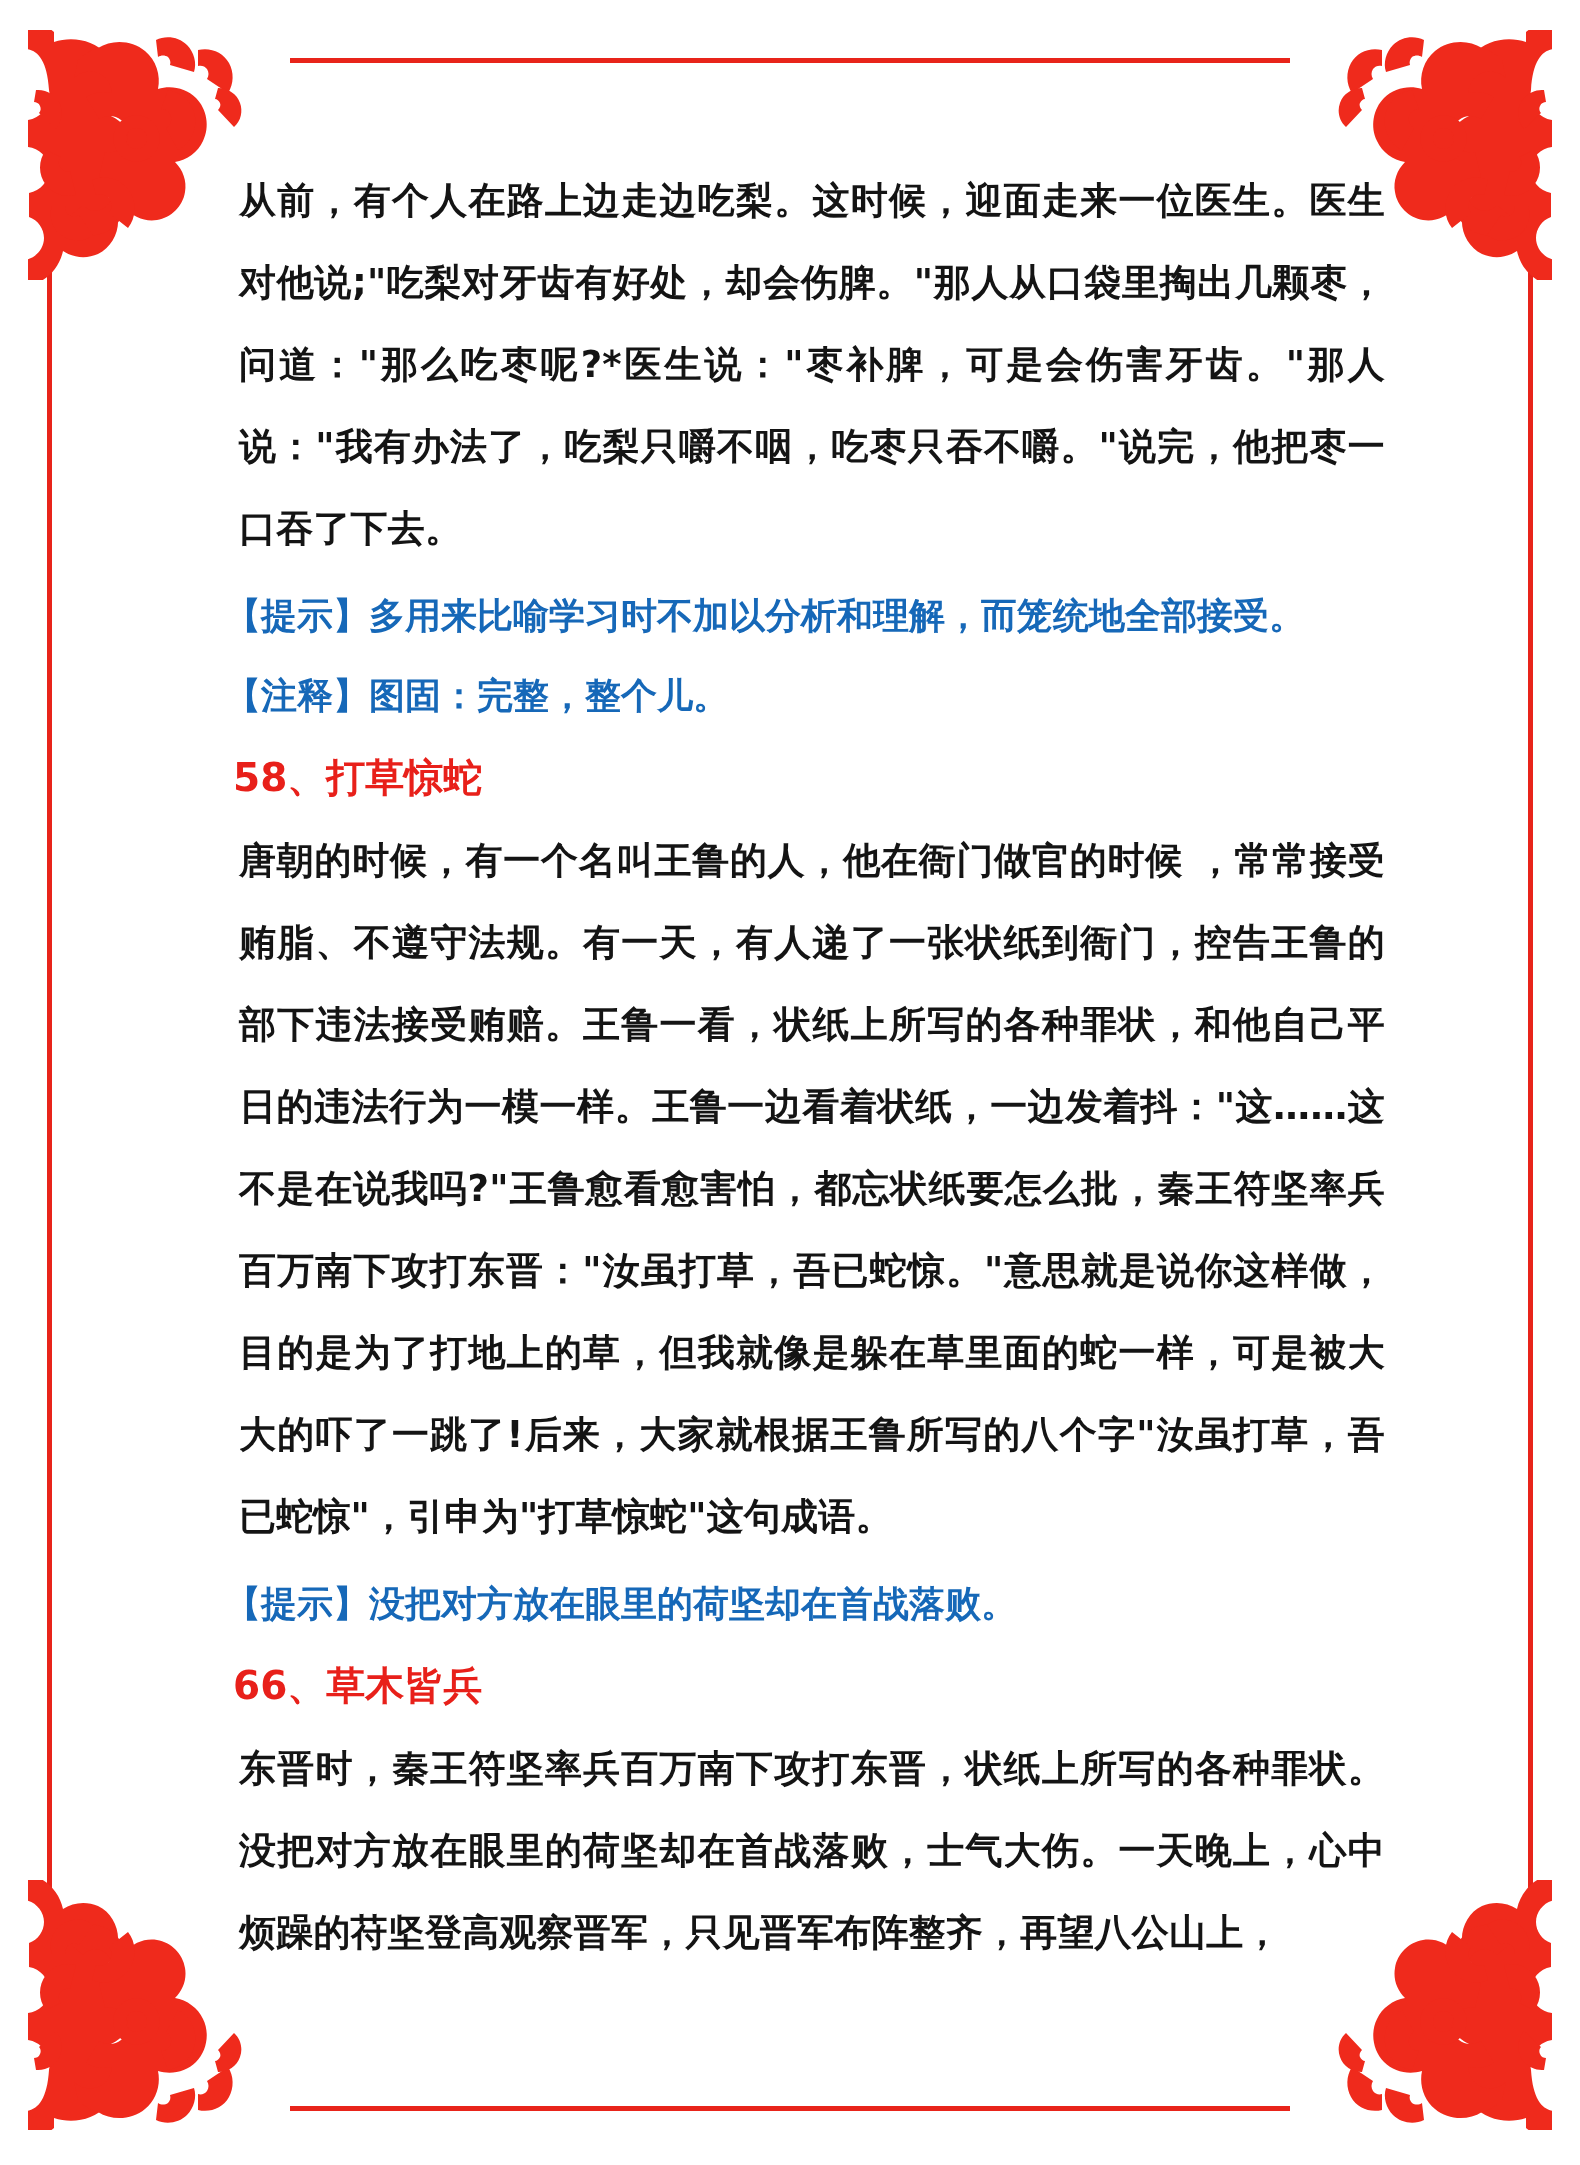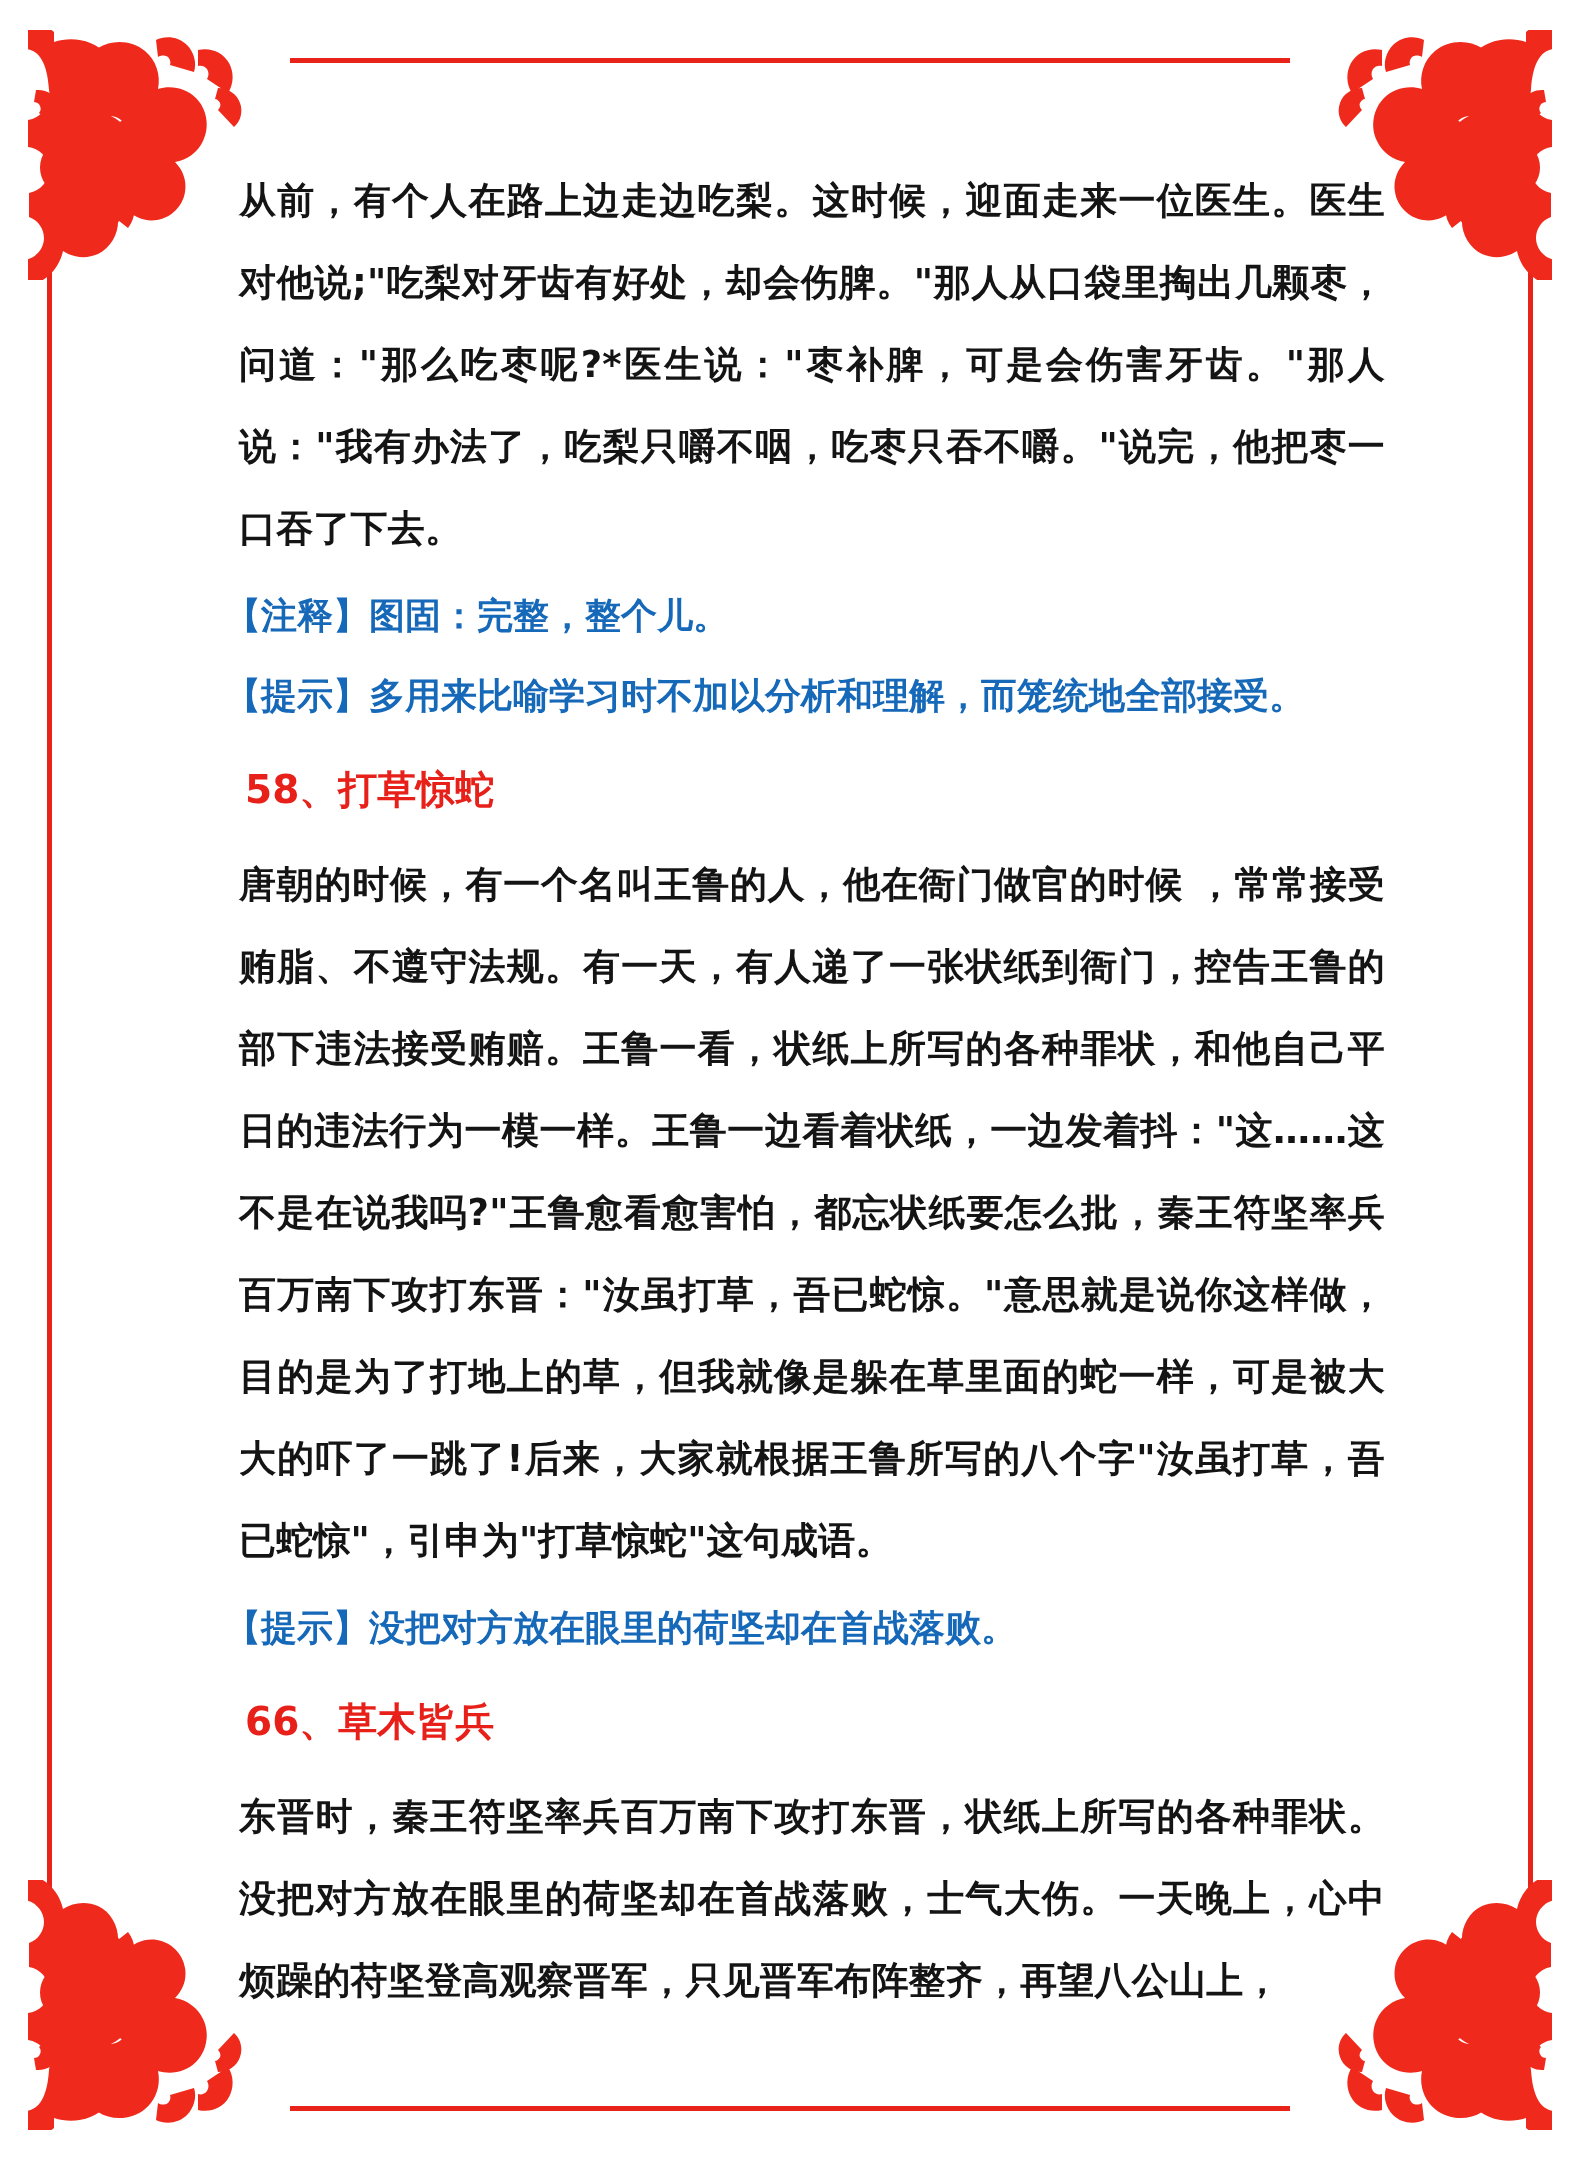--- a/index.html
+++ b/index.html
@@ -73,21 +73,21 @@
     margin: 0;
     font-size: 36px;
     line-height: 80px;
     font-weight: bold;
     color: #1668b8;
     text-align: justify;
     text-justify: inter-ideograph;
   }
 
   .heading {
-    margin: 12px;
+    margin: 0;
     font-size: 39px;
     line-height: 84px;
     font-weight: bold;
     color: #e8201a;
     padding-left: 8px;
   }
   .first-indent { padding-left: 14px; }
 </style>
 </head>
 <body>
@@ -165,23 +165,23 @@
       <path d="M64 150c14-6 30-1 38 12 7 11 6 26-2 36l-19-15c3-4 3-9 1-13-3-5-9-7-14-5z"></path>
       <path d="M190 58c10 0 19 6 22 15 3 8 1 18-6 24l-16-17c2-2 3-5 2-7-1-2-3-4-5-4z"></path>
       <path d="M8 60c10-1 20 5 24 14 3 8 2 18-4 25l-17-16c2-2 2-5 1-7-1-3-4-4-6-4z"></path>
     </svg>
   </div>
 
   <div class="content">
 
     <p class="para first-indent">从前，有个人在路上边走边吃梨。这时候，迎面走来一位医生。医生对他说;"吃梨对牙齿有好处，却会伤脾。"那人从口袋里掏出几颗枣，问道："那么吃枣呢?*医生说："枣补脾，可是会伤害牙齿。"那人说："我有办法了，吃梨只嚼不咽，吃枣只吞不嚼。"说完，他把枣一口吞了下去。</p>
 
+    <p class="note">【提示】多用来比喻学习时不加以分析和理解，而笼统地全部接受。</p>
+
     <p class="note">【注释】图固：完整，整个儿。</p>
-
-    <p class="note">【提示】多用来比喻学习时不加以分析和理解，而笼统地全部接受。</p>
 
     <h2 class="heading">58、打草惊蛇</h2>
 
     <p class="para first-indent">唐朝的时候，有一个名叫王鲁的人，他在衙门做官的时候 ，常常接受贿脂、不遵守法规。有一天，有人递了一张状纸到衙门，控告王鲁的部下违法接受贿赔。王鲁一看，状纸上所写的各种罪状，和他自己平日的违法行为一模一样。王鲁一边看着状纸，一边发着抖："这……这不是在说我吗?"王鲁愈看愈害怕，都忘状纸要怎么批，秦王符坚率兵百万南下攻打东晋："汝虽打草，吾已蛇惊。"意思就是说你这样做，目的是为了打地上的草，但我就像是躲在草里面的蛇一样，可是被大大的吓了一跳了!后来，大家就根据王鲁所写的八个字"汝虽打草，吾已蛇惊"，引申为"打草惊蛇"这句成语。</p>
 
     <p class="note">【提示】没把对方放在眼里的荷坚却在首战落败。</p>
 
     <h2 class="heading">66、草木皆兵</h2>
 
     <p class="para first-indent">东晋时，秦王符坚率兵百万南下攻打东晋，状纸上所写的各种罪状。没把对方放在眼里的荷坚却在首战落败，士气大伤。一天晚上，心中烦躁的苻坚登高观察晋军，只见晋军布阵整齐，再望八公山上，</p>

